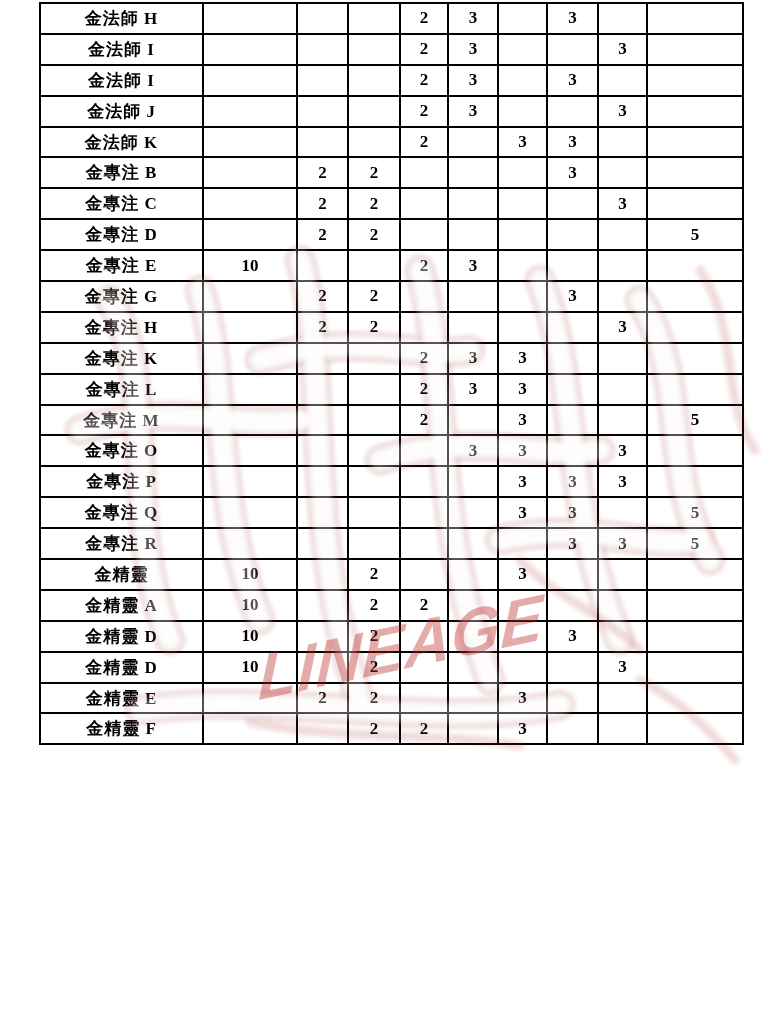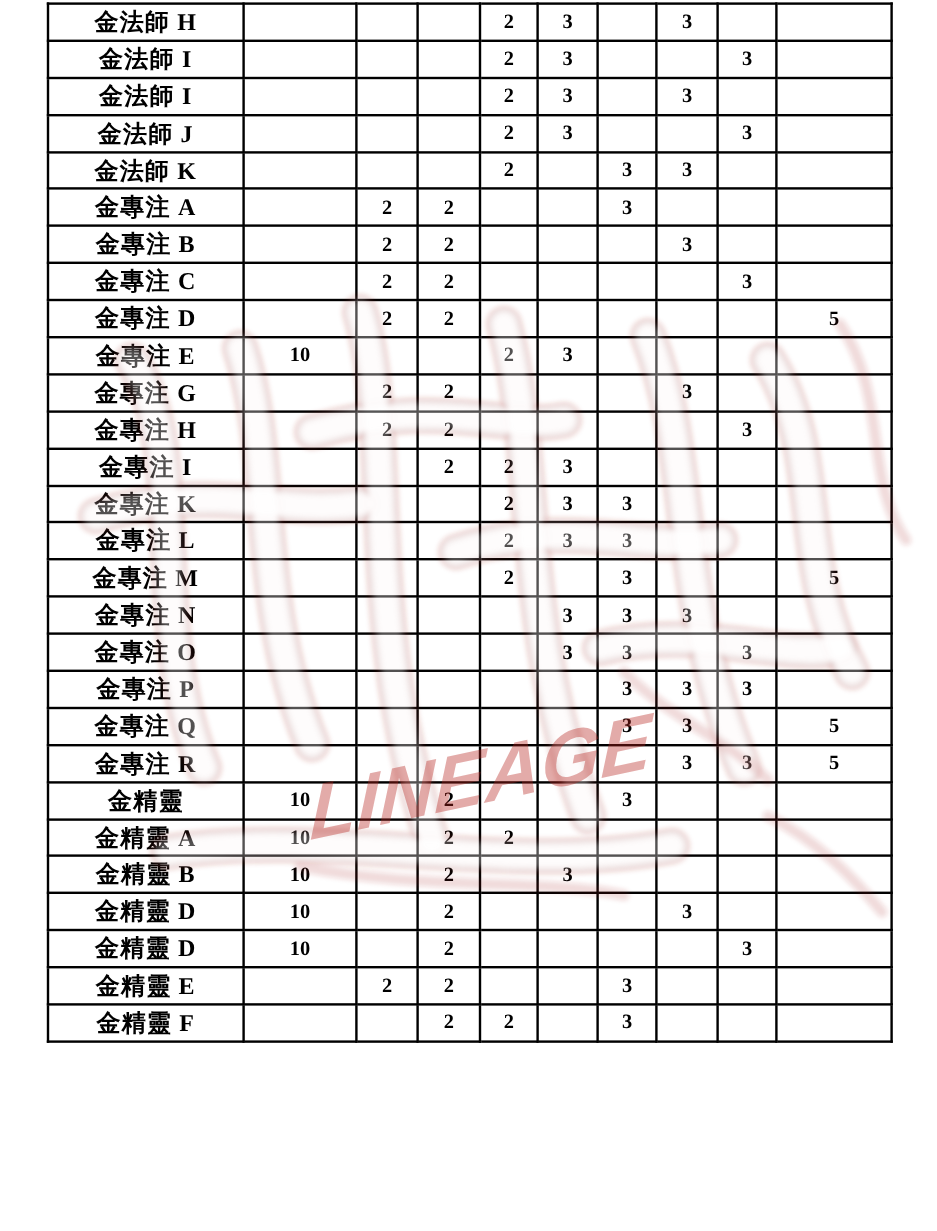--- a/index.html
+++ b/index.html
@@ -12,21 +12,21 @@
     position:absolute;left:39px;top:2px;width:704px;
     border-collapse:collapse;table-layout:fixed;
   }
   table.stats td{
     border:2px solid #000000;
     padding:0;height:28.9px;
     text-align:center;vertical-align:middle;
     font-weight:bold;font-size:17px;color:#000000;
     background:transparent;overflow:hidden;white-space:nowrap;
   }
-  table.stats td.label{font-size:20px;letter-spacing:1px;}
+  table.stats td.label{font-size:17px;letter-spacing:1px;}
   svg.wm{
     position:absolute;left:0;top:0;width:781px;height:1026px;
     pointer-events:none;
   }
 </style>
 </head>
 <body>
 
 <div class="page">
 
@@ -98,32 +98,20 @@
           <td></td>
           <td></td>
           <td>2</td>
           <td></td>
           <td>3</td>
           <td>3</td>
           <td></td>
           <td></td>
         </tr>
         <tr>
-          <td class="label">金專注 A</td>
-          <td></td>
-          <td>2</td>
-          <td>2</td>
-          <td></td>
-          <td></td>
-          <td>3</td>
-          <td></td>
-          <td></td>
-          <td></td>
-        </tr>
-        <tr>
           <td class="label">金專注 B</td>
           <td></td>
           <td>2</td>
           <td>2</td>
           <td></td>
           <td></td>
           <td></td>
           <td>3</td>
           <td></td>
           <td></td>
@@ -182,32 +170,20 @@
           <td>2</td>
           <td>2</td>
           <td></td>
           <td></td>
           <td></td>
           <td></td>
           <td>3</td>
           <td></td>
         </tr>
         <tr>
-          <td class="label">金專注 I</td>
-          <td></td>
-          <td></td>
-          <td>2</td>
-          <td>2</td>
-          <td>3</td>
-          <td></td>
-          <td></td>
-          <td></td>
-          <td></td>
-        </tr>
-        <tr>
           <td class="label">金專注 K</td>
           <td></td>
           <td></td>
           <td></td>
           <td>2</td>
           <td>3</td>
           <td>3</td>
           <td></td>
           <td></td>
           <td></td>
@@ -230,32 +206,20 @@
           <td></td>
           <td></td>
           <td>2</td>
           <td></td>
           <td>3</td>
           <td></td>
           <td></td>
           <td>5</td>
         </tr>
         <tr>
-          <td class="label">金專注 N</td>
-          <td></td>
-          <td></td>
-          <td></td>
-          <td></td>
-          <td>3</td>
-          <td>3</td>
-          <td>3</td>
-          <td></td>
-          <td></td>
-        </tr>
-        <tr>
           <td class="label">金專注 O</td>
           <td></td>
           <td></td>
           <td></td>
           <td></td>
           <td>3</td>
           <td>3</td>
           <td></td>
           <td>3</td>
           <td></td>
@@ -308,32 +272,20 @@
           <td></td>
           <td></td>
         </tr>
         <tr>
           <td class="label">金精靈 A</td>
           <td>10</td>
           <td></td>
           <td>2</td>
           <td>2</td>
           <td></td>
-          <td></td>
-          <td></td>
-          <td></td>
-          <td></td>
-        </tr>
-        <tr>
-          <td class="label">金精靈 B</td>
-          <td>10</td>
-          <td></td>
-          <td>2</td>
-          <td></td>
-          <td>3</td>
           <td></td>
           <td></td>
           <td></td>
           <td></td>
         </tr>
         <tr>
           <td class="label">金精靈 D</td>
           <td>10</td>
           <td></td>
           <td>2</td>

